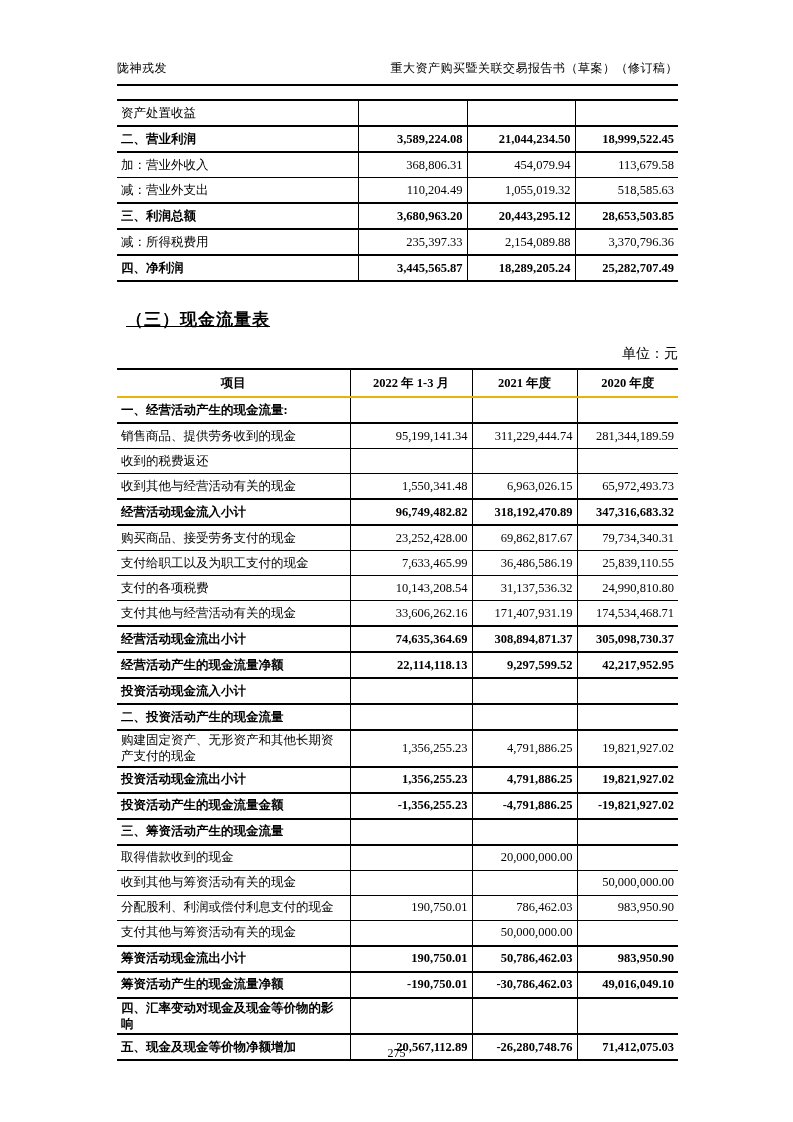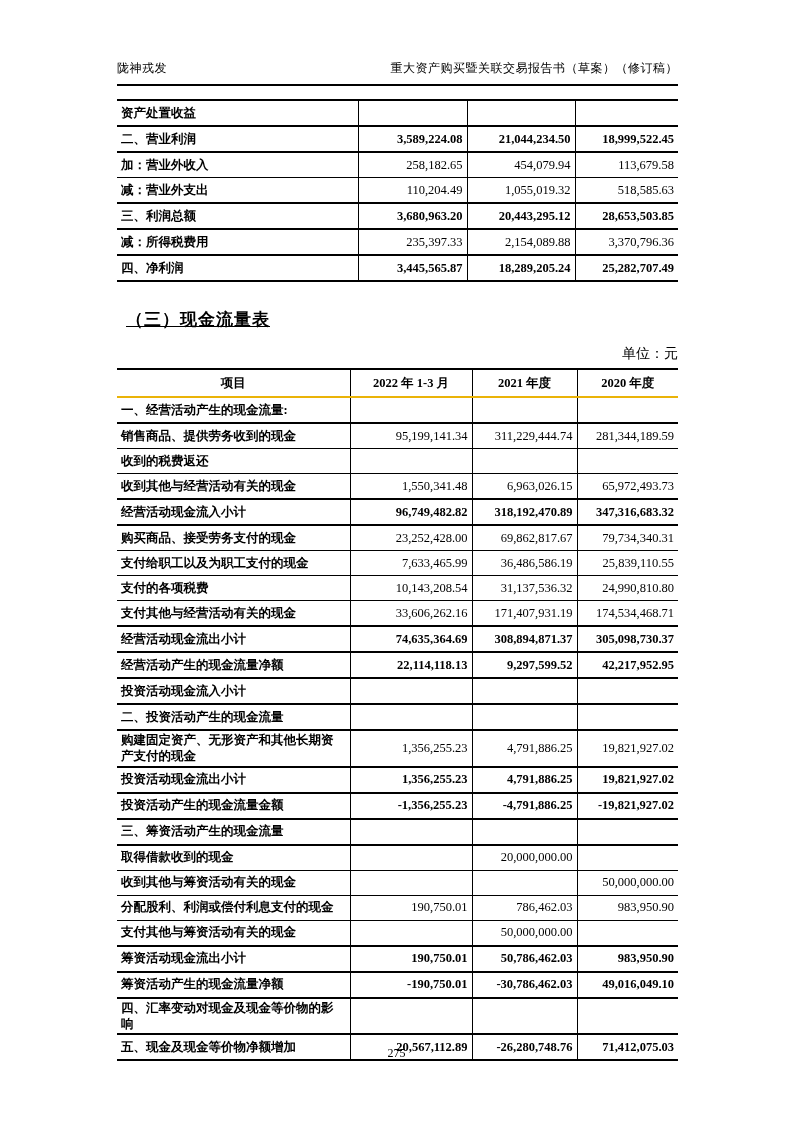--- a/index.html
+++ b/index.html
@@ -47,21 +47,21 @@
     border-bottom:2px solid #eab308;
     font-weight:bold;
     text-align:center;
     height:24px;
   }
   .fin-table tr.b td{
     border-top:2px solid #000;
     border-bottom:2px solid #000;
     font-weight:bold;
   }
-  .fin-table .lbl{text-align:left;font-weight:bold;}
+  .fin-table .lbl{text-align:left;}
   .fin-table .num{text-align:right;}
   #income-table{margin-top:13px;}
   .section-heading{
     margin:26px 0 0 0;
     padding-left:9px;
     font-family:"Liberation Sans","DejaVu Sans",sans-serif;
     font-size:17px;
     font-weight:bold;
     letter-spacing:1px;
     text-decoration:underline;
@@ -106,21 +106,21 @@
             <td class="num"></td>
           </tr>
           <tr class="b">
             <td class="lbl">二、营业利润</td>
             <td class="num">3,589,224.08</td>
             <td class="num">21,044,234.50</td>
             <td class="num">18,999,522.45</td>
           </tr>
           <tr>
             <td class="lbl">加：营业外收入</td>
-            <td class="num">258,182.65</td>
+            <td class="num">368,806.31</td>
             <td class="num">454,079.94</td>
             <td class="num">113,679.58</td>
           </tr>
           <tr>
             <td class="lbl">减：营业外支出</td>
             <td class="num">110,204.49</td>
             <td class="num">1,055,019.32</td>
             <td class="num">518,585.63</td>
           </tr>
           <tr class="b">

